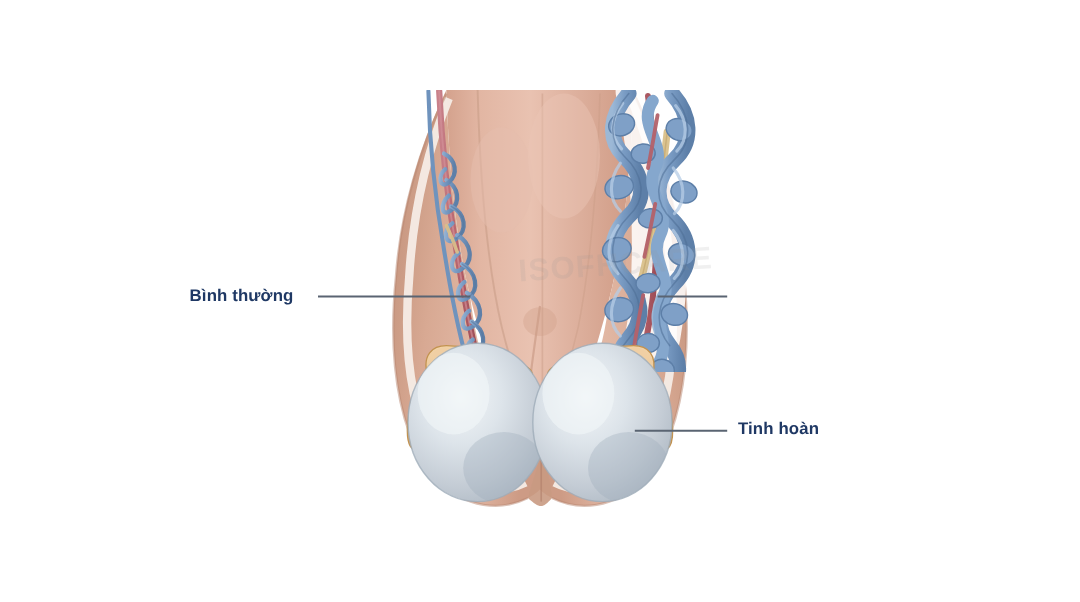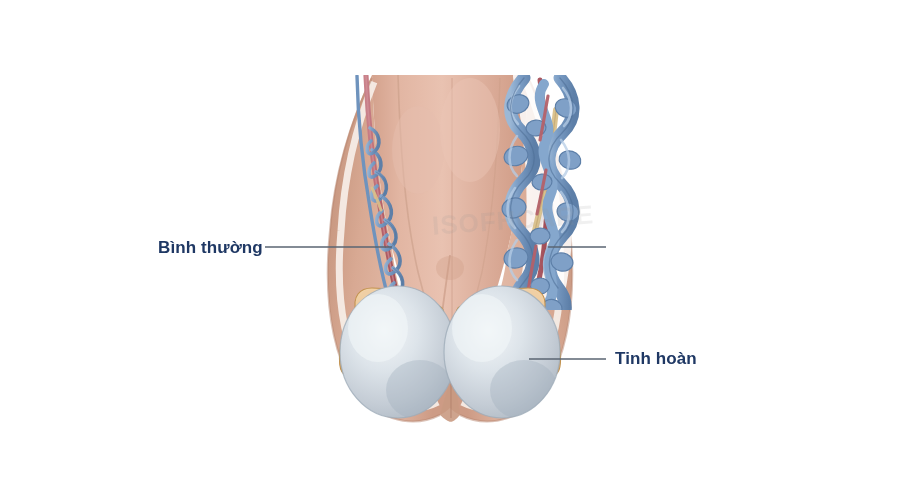--- a/index.html
+++ b/index.html
@@ -23,21 +23,21 @@
     position: absolute;
     left: 0;
     top: 0;
     width: 900px;
     height: 502px;
   }
   .callout-label {
     position: absolute;
     color: #1f3864;
     font-weight: bold;
-    font-size: 17px;
+    font-size: 14px;
     letter-spacing: 0.1px;
     white-space: nowrap;
     line-height: 1;
   }
   #label-normal {
     left: 158px;
     top: 239px;
   }
   #label-varicocele {
     left: 615px;

